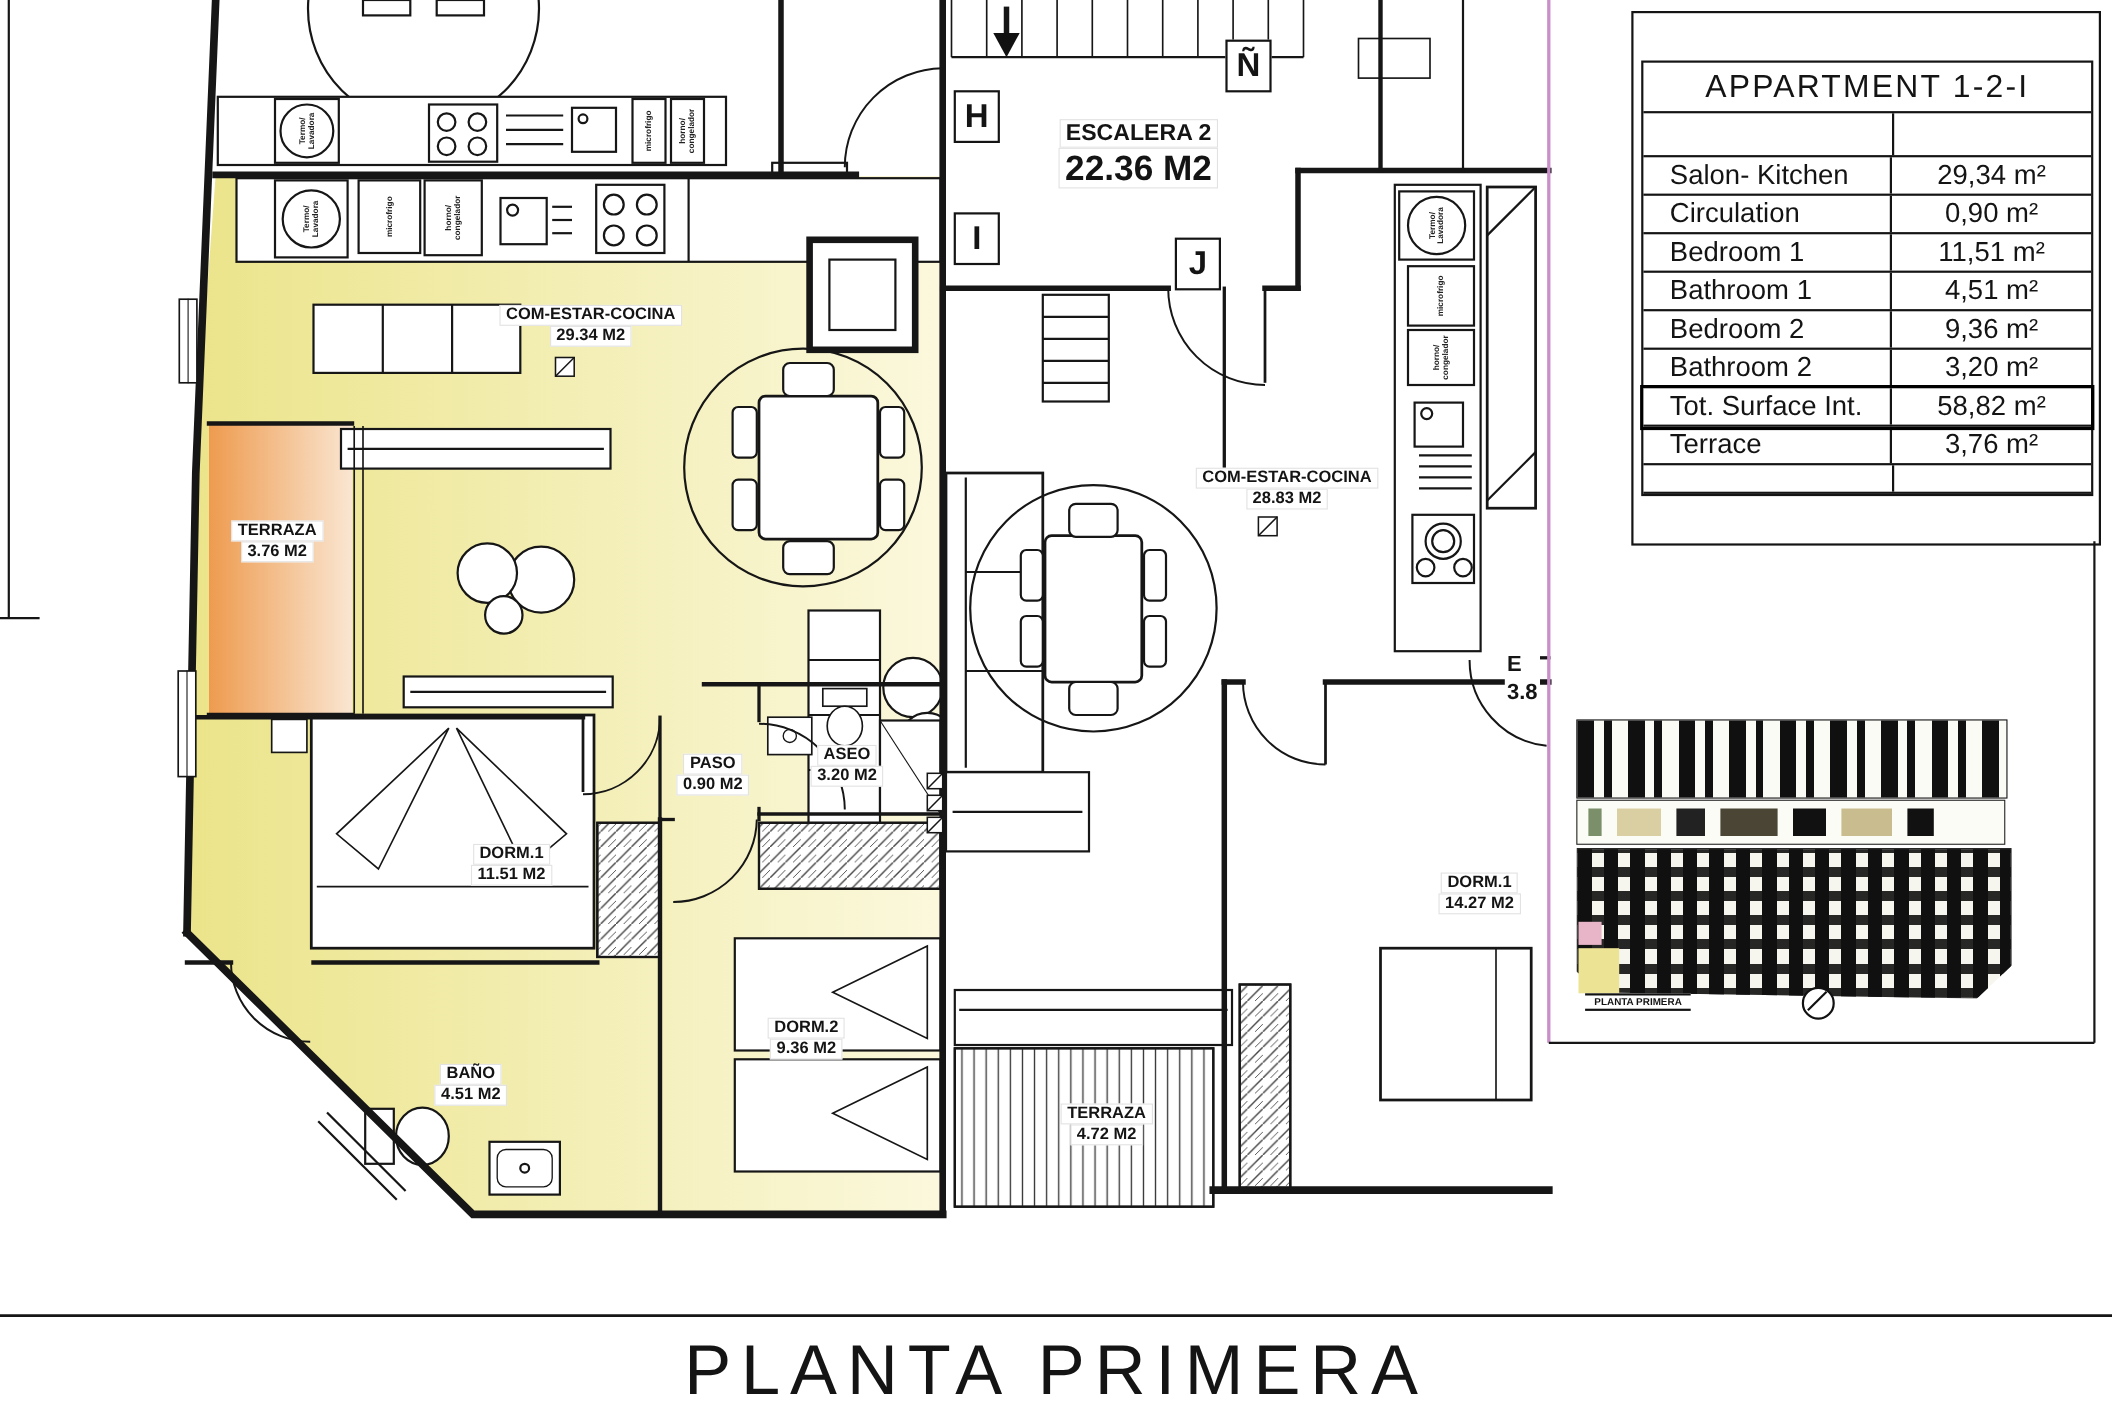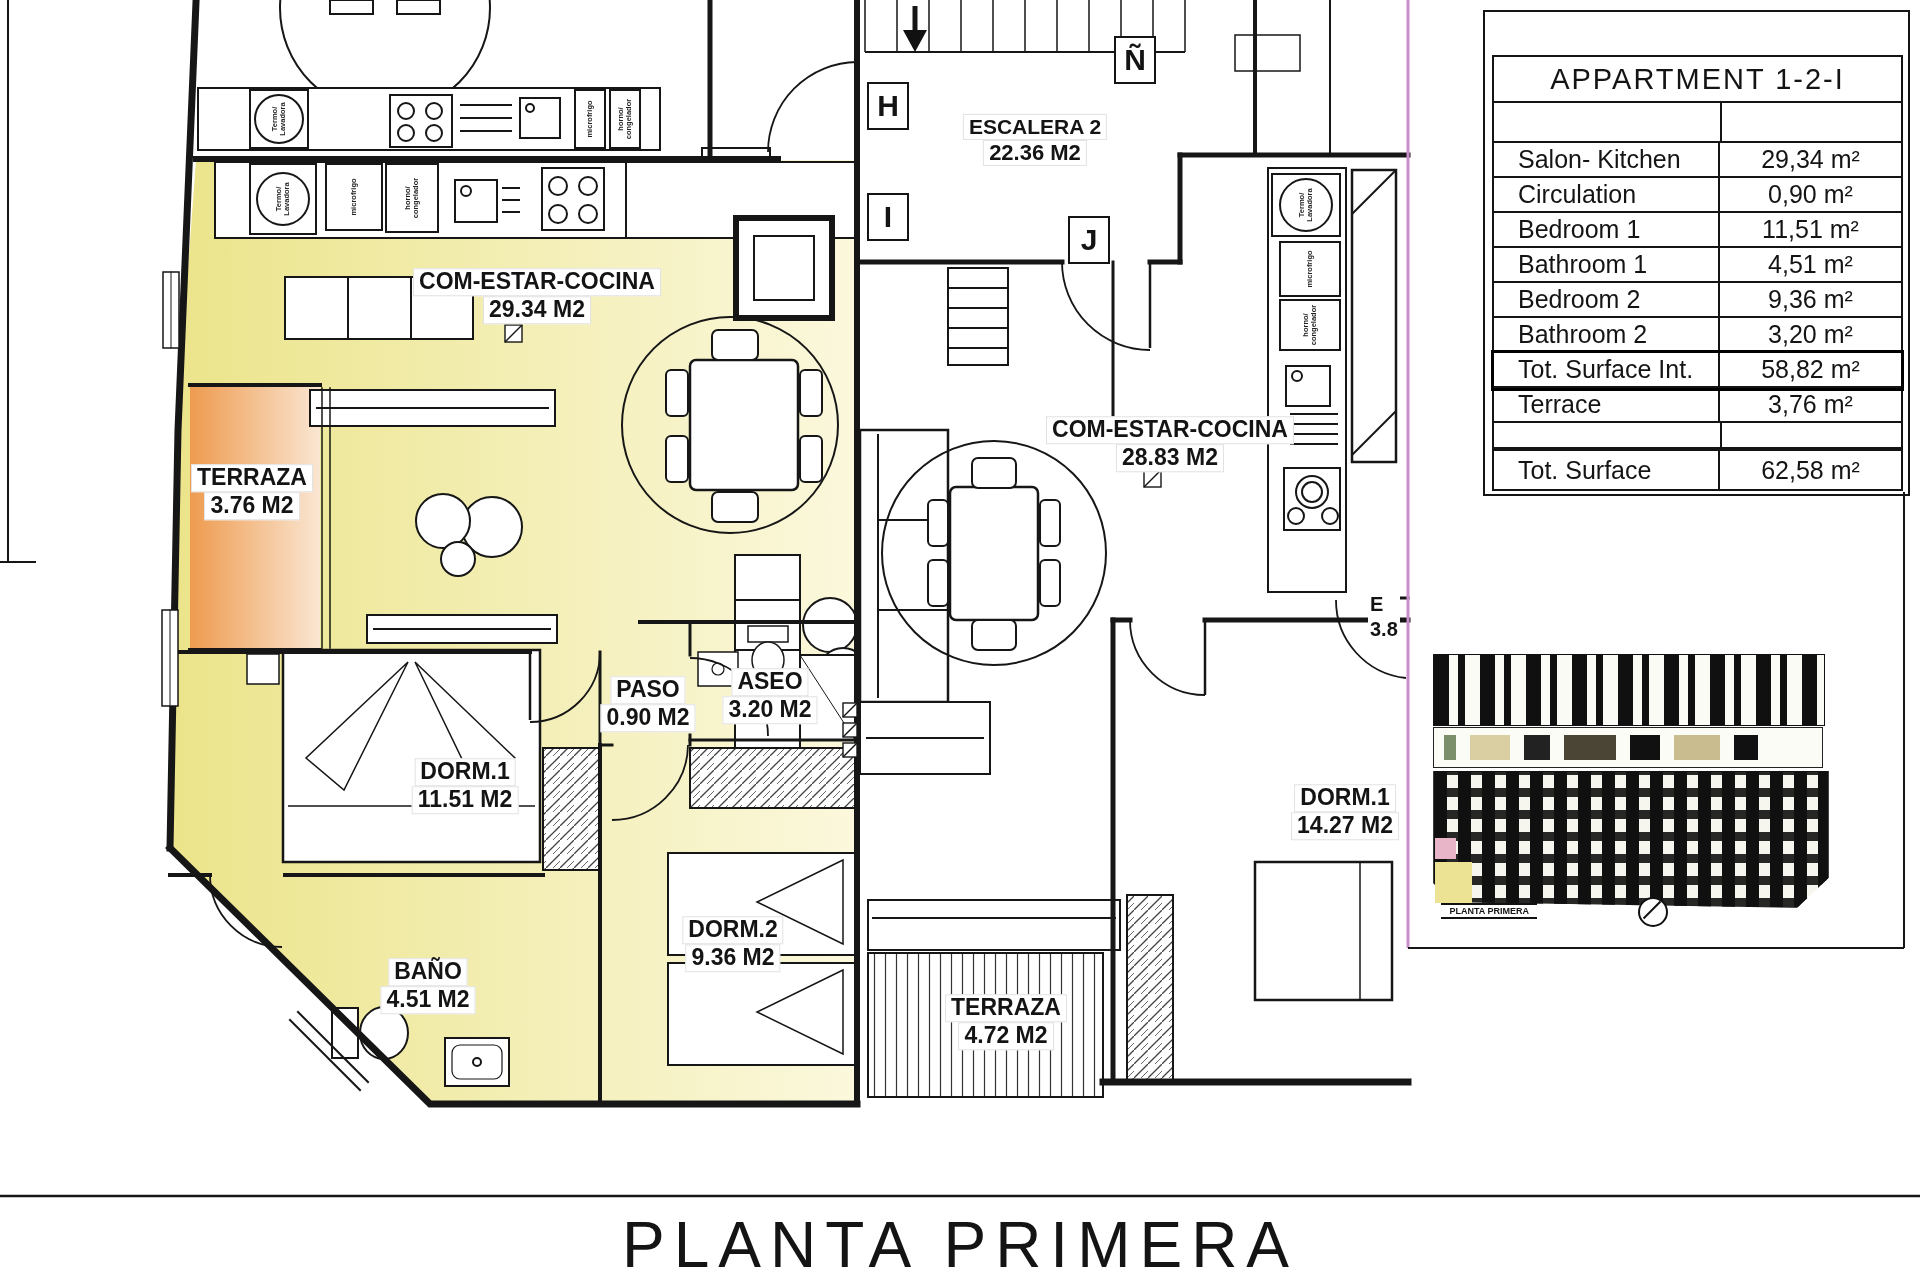--- a/index.html
+++ b/index.html
@@ -4,23 +4,23 @@
 <style>
   html,body{margin:0;padding:0;background:#888;}
   .stage{position:relative;width:1920px;height:1280px;background:#fff;overflow:hidden;
          font-family:"Liberation Sans",sans-serif;color:#141414;}
   svg.plan{position:absolute;left:0;top:0;z-index:1;}
 
   
   .rlabel{position:absolute;transform:translate(-50%,-50%);z-index:5;display:flex;
           flex-direction:column;align-items:center;}
   .rlabel span{background:#fff;border:1px solid #e2e2e2;padding:0 5px;font-weight:700;
-               font-size:23px;line-height:1.12;white-space:nowrap;}
+               font-size:15px;line-height:1.12;white-space:nowrap;}
   .rlabel.big span.nm{font-size:21px;}
-  .rlabel.big span.ar{font-size:22px;}
+  .rlabel.big span.ar{font-size:32px;}
 
   
   .marker{position:absolute;transform:translate(-50%,-50%);width:38px;height:44px;background:#fff;
           border:2.5px solid #141414;display:flex;align-items:center;justify-content:center;
           font-size:30px;font-weight:600;z-index:6;}
 
   .partial{position:absolute;z-index:5;font-weight:700;font-size:20px;line-height:1.25;}
   .partial span{display:block;background:#fff;padding:0 2px;}
 
   
@@ -469,24 +469,20 @@
       <div class="val">58,82 m²</div>
       </div>
     <div class="t-row">
       <div class="lab">Terrace</div>
       <div class="val">3,76 m²</div>
       </div>
     <div class="t-gap2">
         <div class="lab"></div>
         <div class="val"></div>
       </div>
-    <div class="t-row total">
-      <div class="lab">Tot. Surface</div>
-      <div class="val">62,58 m²</div>
-      </div>
   </div>
 
   <div class="thumb">
     <div class="blockA"></div>
     <div class="band">
       <div class="chip" style="width:12px;background:#7a8f6a"></div>
       <div class="chip" style="width:40px;background:#d9cfa3"></div>
       <div class="chip" style="width:26px;background:#222"></div>
       <div class="chip" style="width:52px;background:#4a4534"></div>
       <div class="chip" style="width:30px;background:#111"></div>

